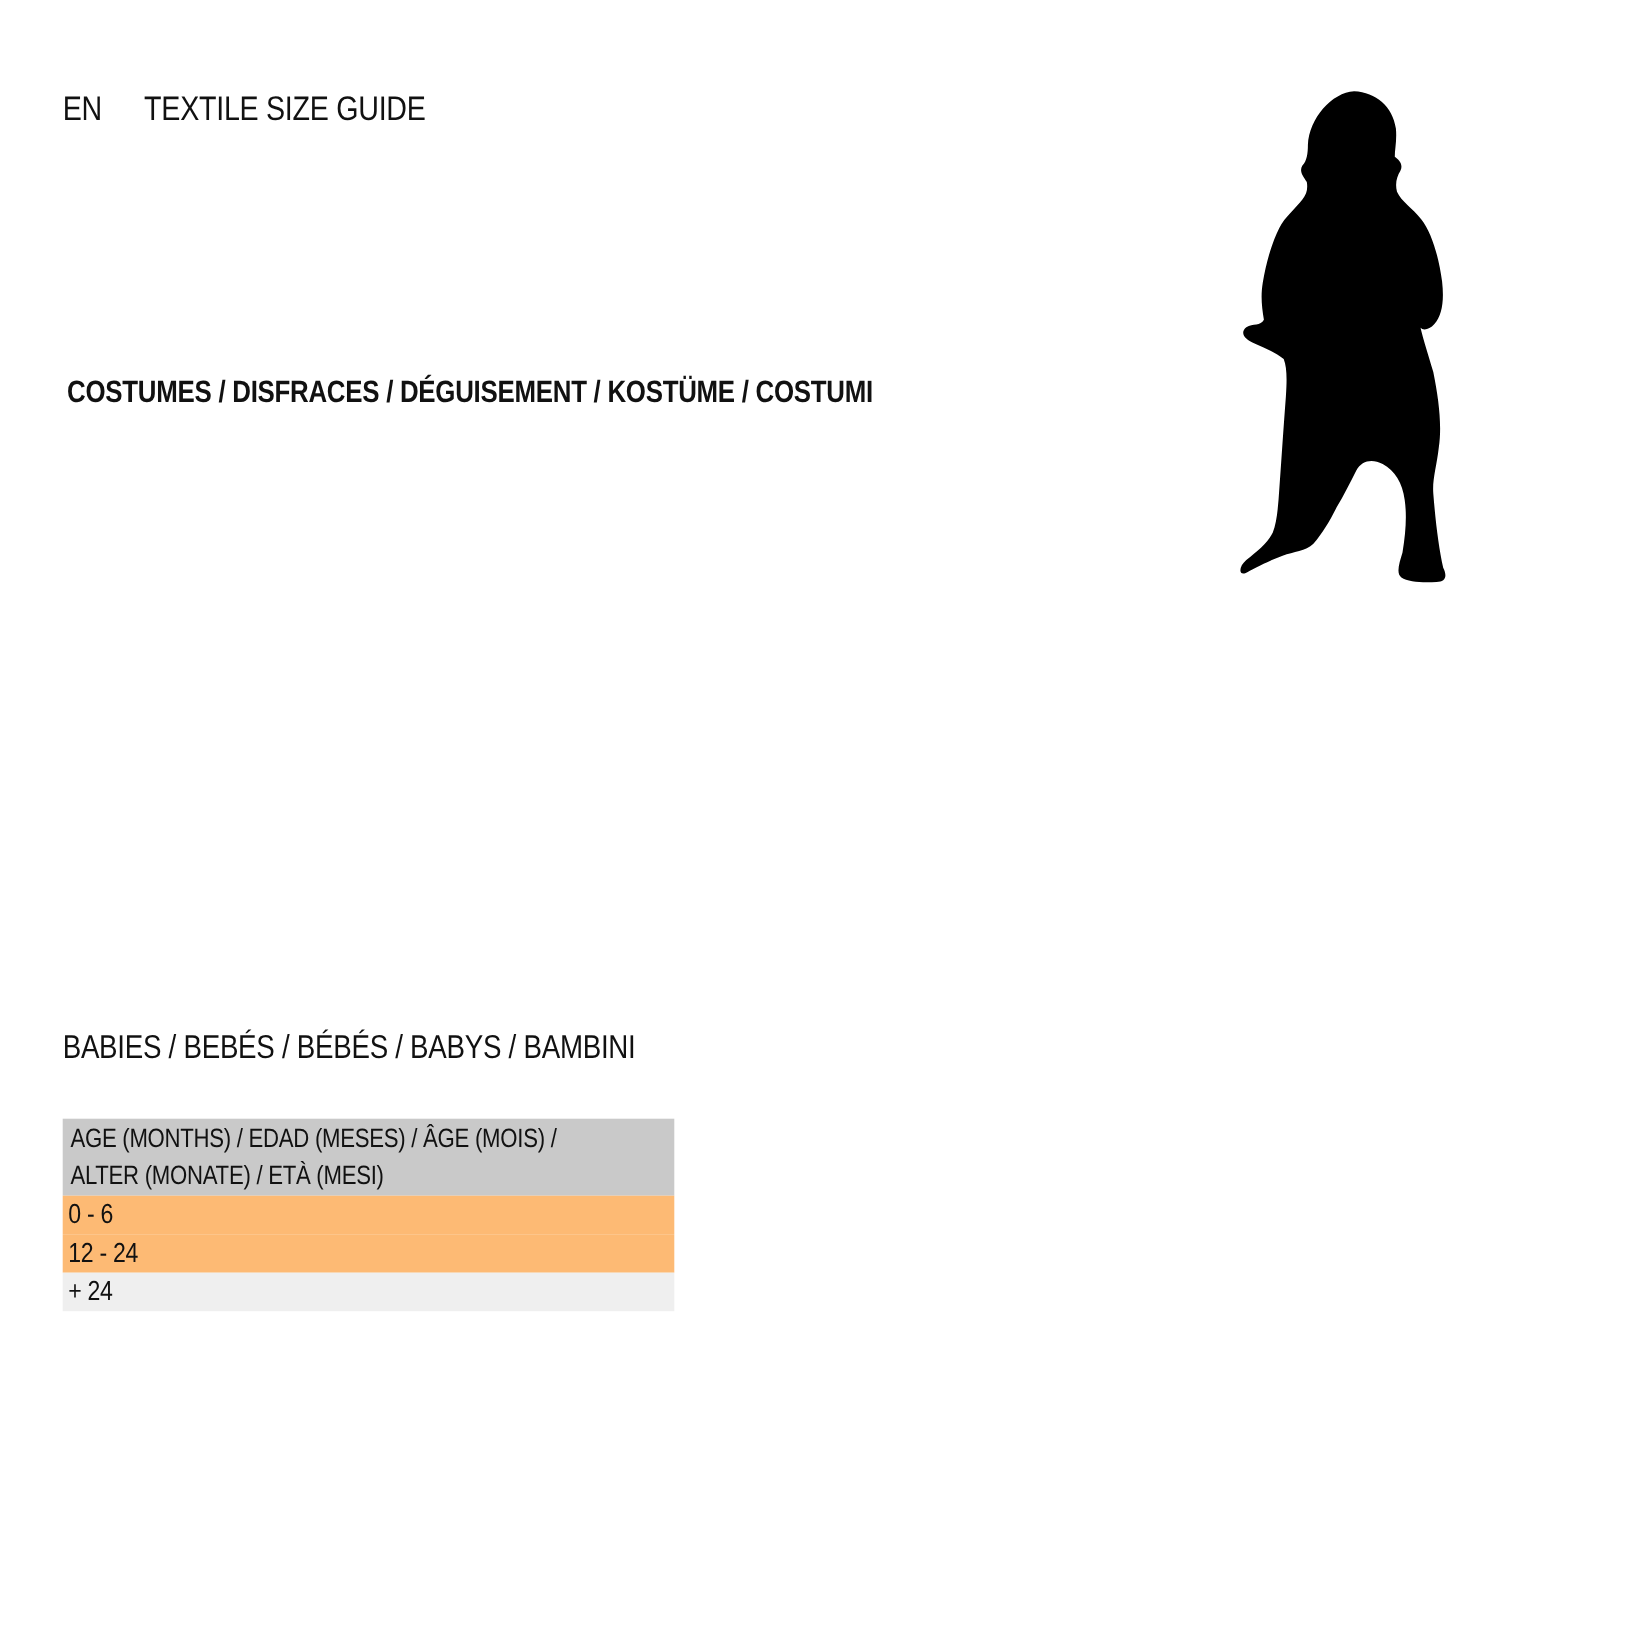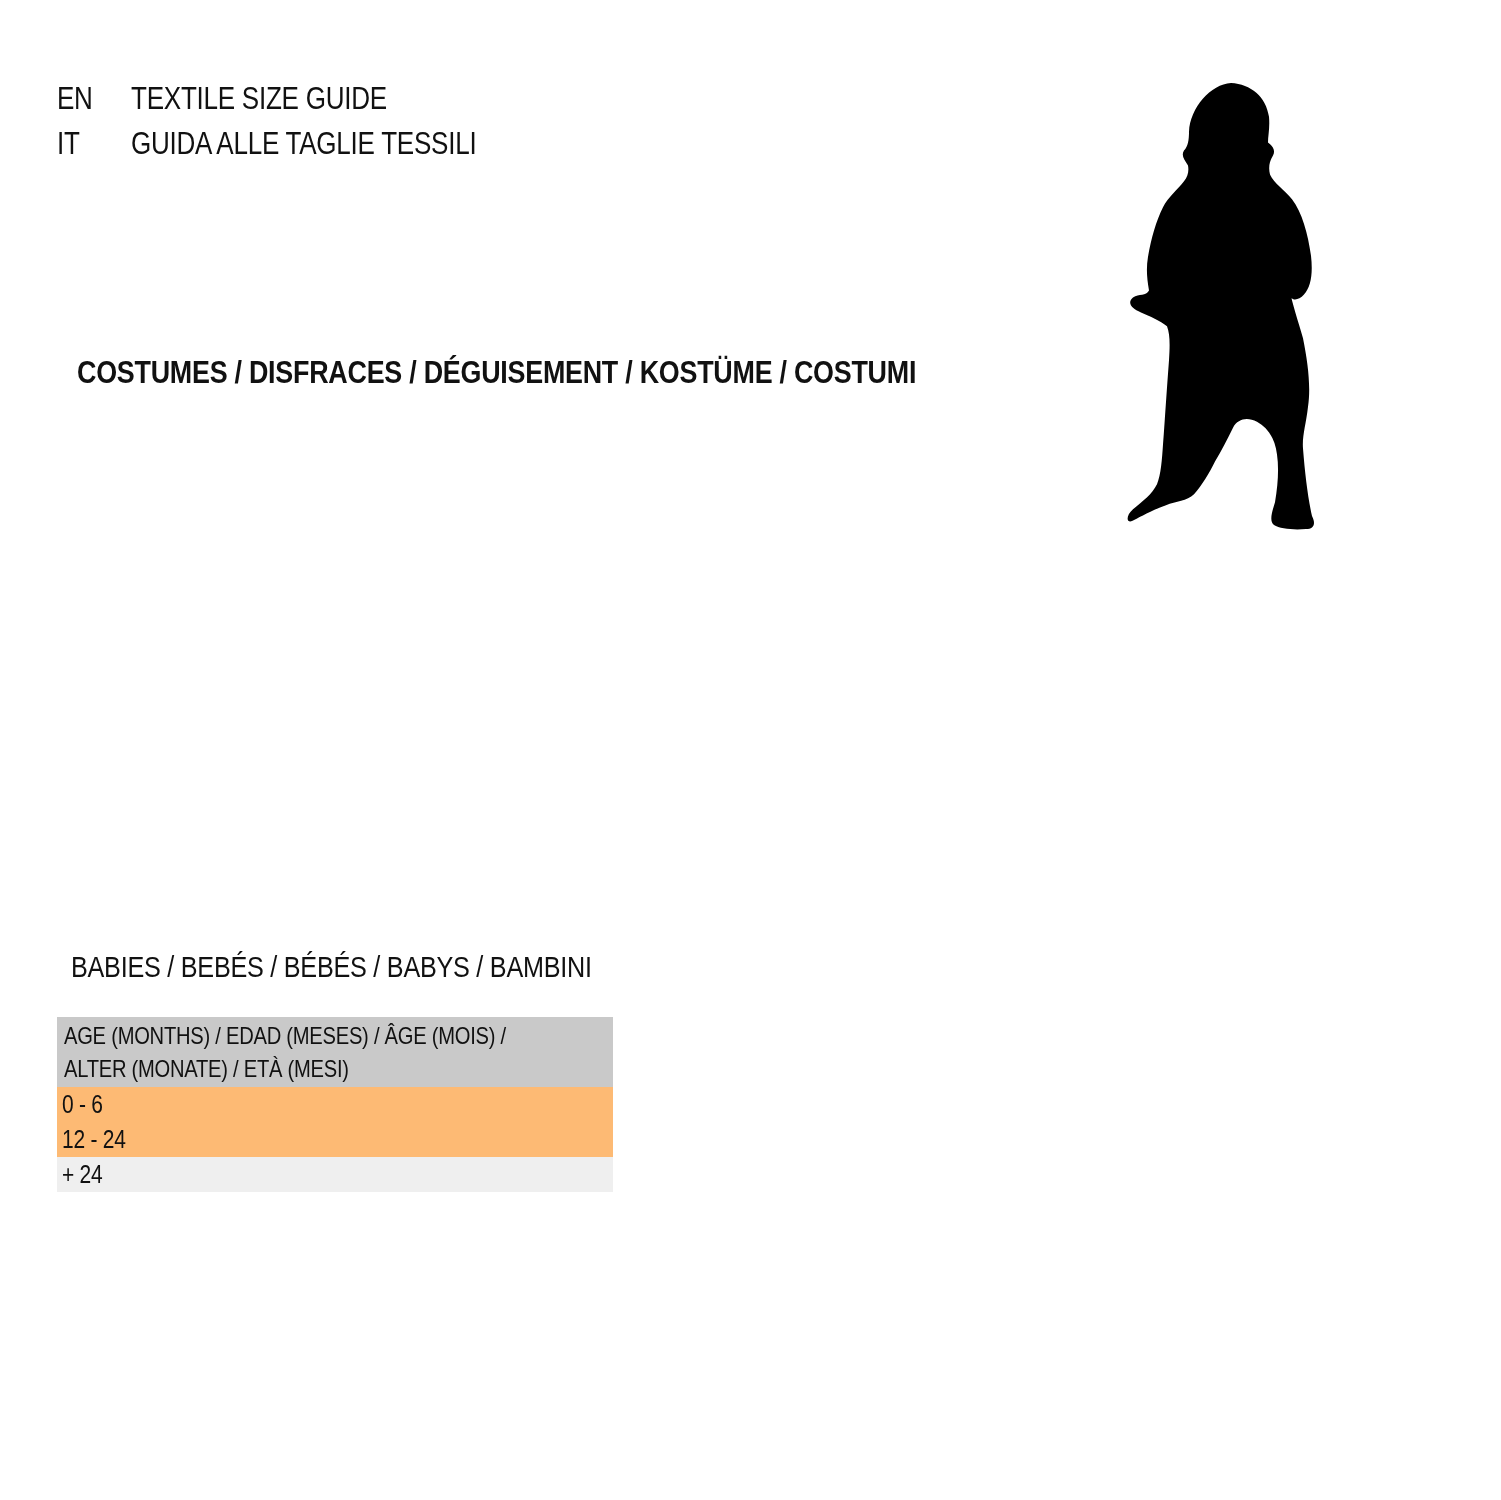--- a/index.html
+++ b/index.html
@@ -42,44 +42,44 @@
     flex: 0 0 74px;
   }
 
   
   .costumes {
     position: absolute;
     left: 61px;
     top: 336px;
     height: 40px;
     line-height: 40px;
-    font-size: 32px;
+    font-size: 28px;
     font-weight: bold;
-    margin: 16px;
+    margin: 0;
   }
 
   
   .baby-svg {
     position: absolute;
     left: 1127px;
     top: 81px;
     width: 192px;
     height: 452px;
   }
 
   
   .babies-heading {
     position: absolute;
     left: 57px;
     top: 933px;
     height: 40px;
     line-height: 40px;
     font-size: 30px;
     font-weight: normal;
-    margin: 14px;
+    margin: 0;
   }
   .size-table {
     position: absolute;
     left: 57px;
     top: 996px;
     width: 556px;
     font-size: 25px;
     margin-top: 21px;
   }
   .thead {
@@ -107,24 +107,20 @@
 </style>
 </head>
 <body>
 
 <div class="canvas">
 
   <section class="lang-list">
     <div class="lang-row">
       <span class="code"><span class="cond">EN</span></span>
       <span class="cond">TEXTILE SIZE GUIDE</span>
-    </div>
-    <div class="lang-row">
-      <span class="code"><span class="cond">IT</span></span>
-      <span class="cond">GUIDA ALLE TAGLIE TESSILI</span>
     </div>
   </section>
 
   <h1 class="costumes"><span class="cond">COSTUMES / DISFRACES / DÉGUISEMENT / KOSTÜME / COSTUMI</span></h1>
 
   <svg class="baby-svg" viewBox="0 0 192 455" preserveAspectRatio="none" aria-hidden="true">
     <path fill="#000000" d="
       M104 2
       C 124 3, 139 16, 142 36
       C 143 47, 141 55, 141 62

